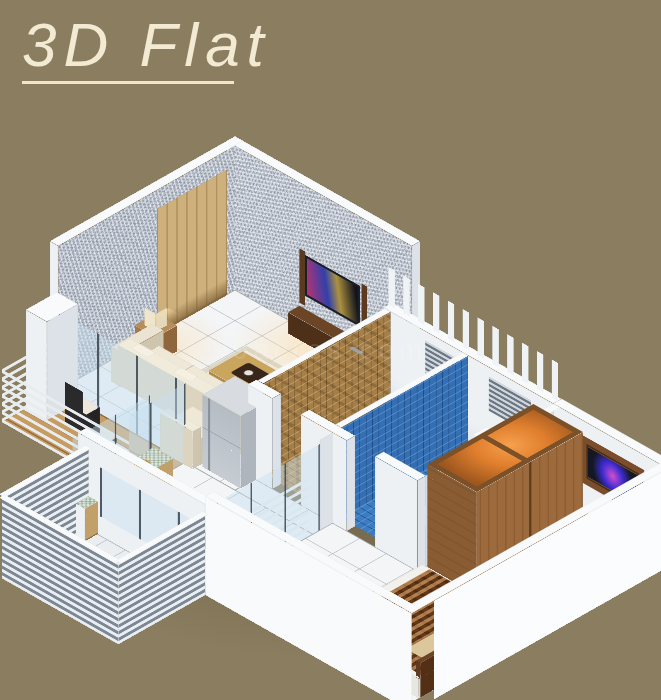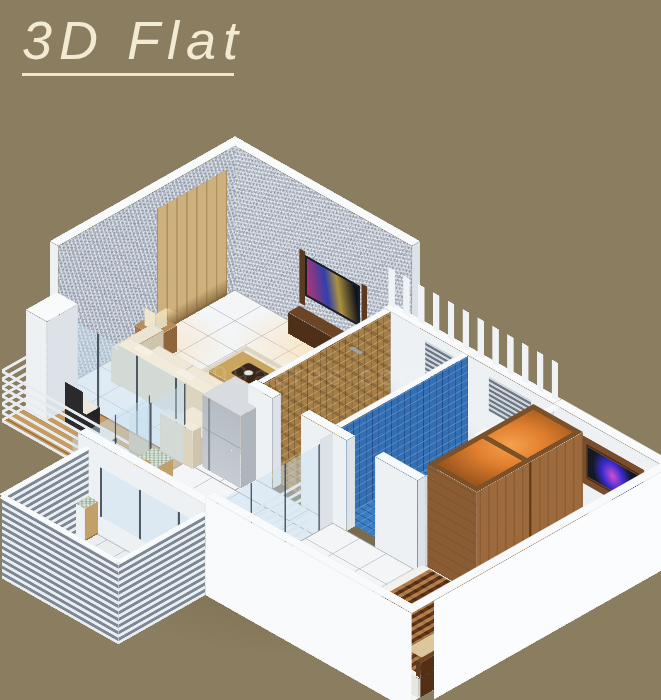--- a/index.html
+++ b/index.html
@@ -1,22 +1,22 @@
 <!DOCTYPE html>
 <html><head>
 <meta charset="utf-8">
 <style>
   html,body{margin:0;padding:0;}
   body{width:661px;height:700px;overflow:hidden;background:#8b7d5f;font-family:"Liberation Sans",sans-serif;}
   .stage{position:relative;width:661px;height:700px;overflow:hidden;background:#8b7d5f;}
   .titleblock{position:absolute;left:22px;top:12px;z-index:6;color:#f2ead2;font-style:italic;}
-  .title{font-size:54px;letter-spacing:7px;line-height:1.05;font-weight:400;}
+  .title{font-size:62px;letter-spacing:7px;line-height:1.05;font-weight:400;}
   .title-rule{width:212px;height:0;border-bottom:3px solid #efe6cc;margin-top:4px;}
   .subtitle{font-size:27px;letter-spacing:4px;margin-top:10px;margin-left:8px;}
-  .watermark{position:absolute;left:212px;top:360px;z-index:5;font-size:28px;letter-spacing:5px;
+  .watermark{position:absolute;left:212px;top:334px;z-index:5;font-size:28px;letter-spacing:5px;
              color:rgba(255,255,255,0.13);pointer-events:none;}
   .ground-shadow{position:absolute;left:30px;top:400px;width:580px;height:260px;z-index:0;
       background:radial-gradient(ellipse at 50% 45%, rgba(55,45,25,.28), rgba(55,45,25,0) 70%);}
   #plan{position:absolute;left:235px;top:290px;width:0;height:0;z-index:1;
         transform-style:preserve-3d;transform:rotateX(55.5deg) rotateZ(45deg);}
   .f{position:absolute;box-shadow:inset 0 0 0 .5px rgba(70,75,85,.10);}
 </style>
 </head>
 <body style="background: rgb(139, 125, 95);">
 

